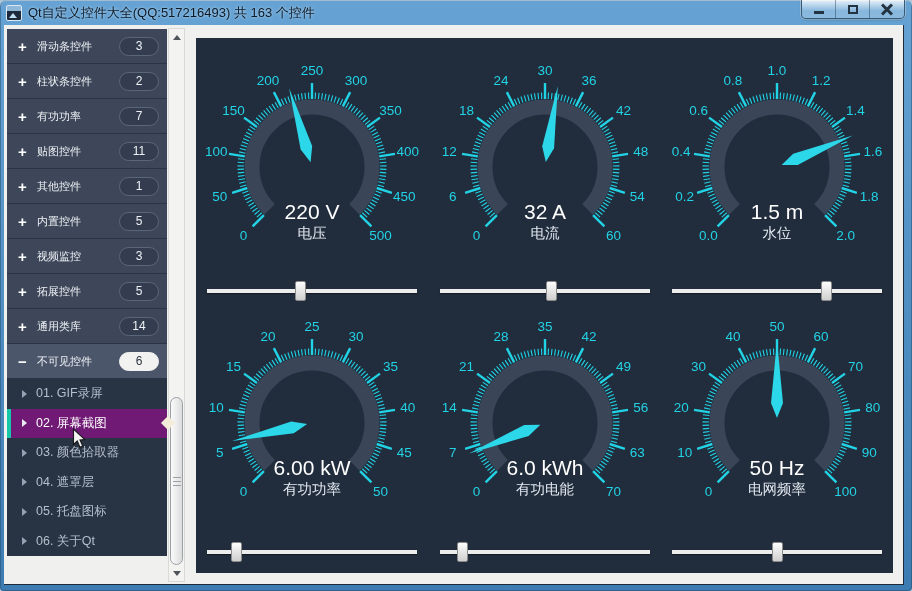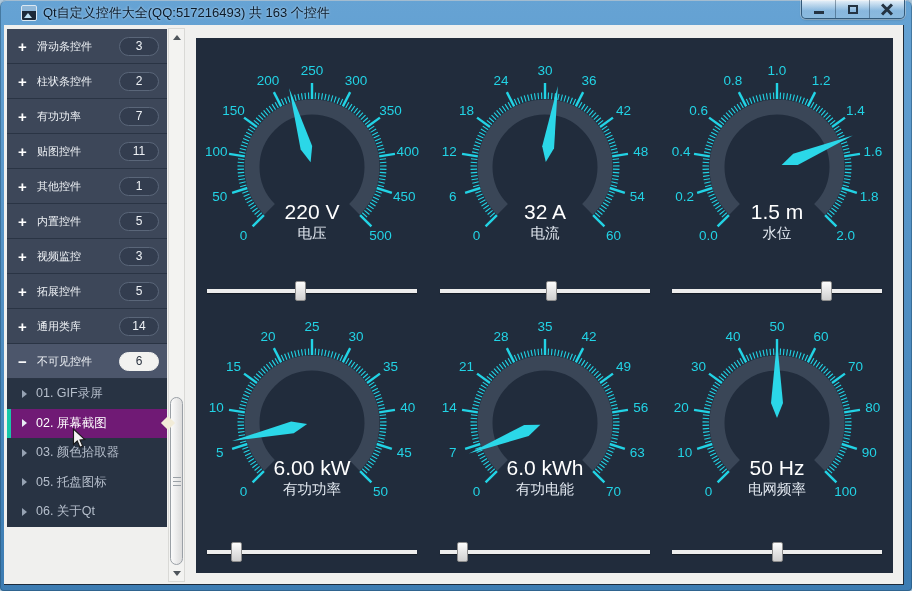--- a/index.html
+++ b/index.html
@@ -4,21 +4,21 @@
 <style>
   html,body{margin:0;padding:0;width:912px;height:591px;overflow:hidden;
     background:#aec7da;font-family:"Liberation Sans","DejaVu Sans",sans-serif;}
   *{box-sizing:border-box;}
 
   
   .window{position:absolute;left:0;top:0;width:912px;height:591px;
     border-radius:6px 6px 4px 4px;overflow:hidden;
     background:linear-gradient(#66a3d4,#3c7cb2);
     box-shadow:inset 0 1px 0 rgba(255,255,255,.5), inset 0 0 0 1px rgba(30,70,100,.45);}
-  .titlebar{position:absolute;top:0;left:0;right:0;height:25px;display:flex;align-items:center;padding-left:21px;}
+  .titlebar{position:absolute;top:0;left:0;right:0;height:25px;display:flex;align-items:center;padding-left:6px;}
   .app-icon{width:16px;height:16px;border:1px solid #dce8f2;border-radius:2px;
     background:linear-gradient(#8fb7d8 0 5px,#1d2a3a 5px 100%);position:relative;flex:none;}
   .app-icon::after{content:"";position:absolute;left:2px;bottom:2px;width:0;height:0;
     border-left:4px solid transparent;border-right:4px solid transparent;border-bottom:5px solid #bfe0f2;}
   .title{font-size:13px;color:#0c1a28;margin-left:6px;white-space:nowrap;text-shadow:0 0 3px rgba(255,255,255,.6);}
   .winbtns{position:absolute;right:7px;top:0;height:19px;display:flex;
     border:1px solid rgba(15,40,62,.6);border-top:none;border-radius:0 0 5px 5px;overflow:hidden;
     box-shadow:0 1px 2px rgba(0,0,0,.25), 0 0 0 1px rgba(255,255,255,.4);}
   .winbtn{width:34px;display:flex;align-items:center;justify-content:center;cursor:pointer;
     background:linear-gradient(rgba(255,255,255,.85),rgba(200,222,240,.35) 60%,rgba(170,205,230,.55));
@@ -159,20 +159,24 @@
         </div>
         <div class="child-row selected">
           <span class="child-arrow"></span>
           <span>02. 屏幕截图</span>
           <div class="sel-bar"></div>
           <div class="sel-diamond"></div>
         </div>
         <div class="child-row">
           <span class="child-arrow"></span>
           <span>03. 颜色拾取器</span>
+        </div>
+        <div class="child-row">
+          <span class="child-arrow"></span>
+          <span>04. 遮罩层</span>
         </div>
         <div class="child-row">
           <span class="child-arrow"></span>
           <span>05. 托盘图标</span>
         </div>
         <div class="child-row">
           <span class="child-arrow"></span>
           <span>06. 关于Qt</span>
         </div>
       </div>

